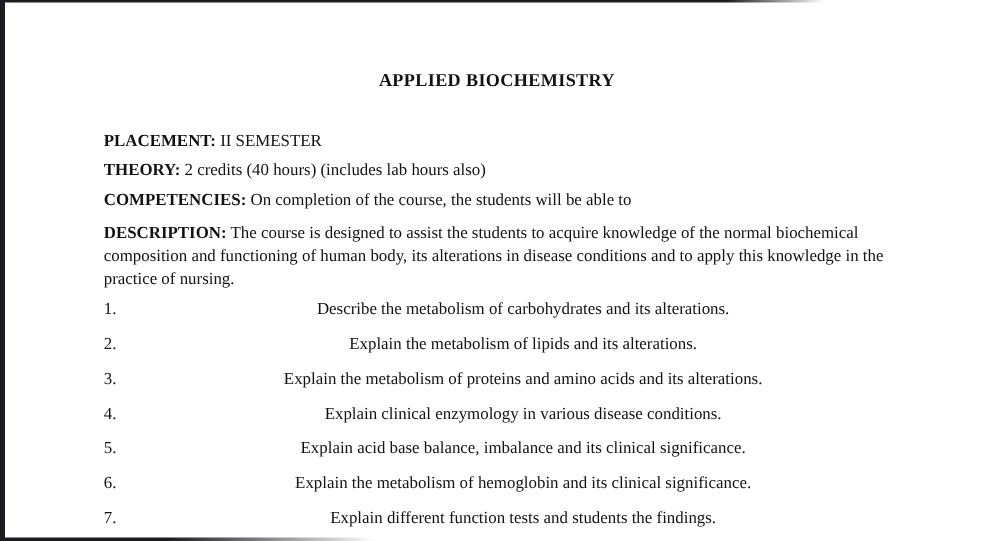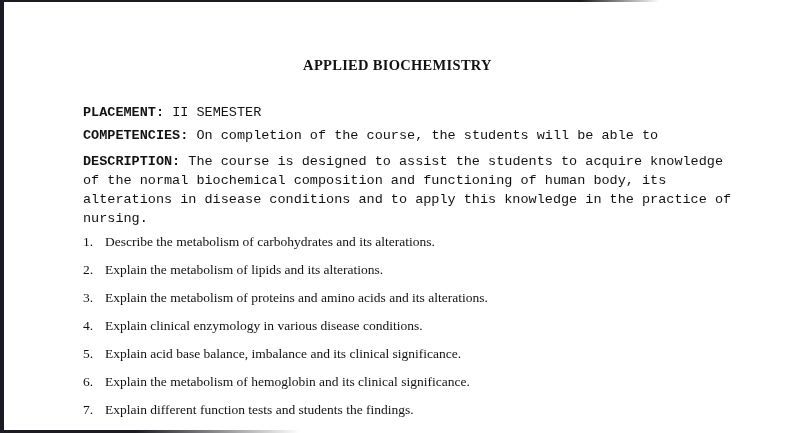--- a/index.html
+++ b/index.html
@@ -53,21 +53,20 @@
     font-weight: bold;
     text-align: center;
     letter-spacing: 0.3px;
     margin: 0 0 30px 0;
     transform: translateX(-10px);
   }
   .line {
     font-size: 13.5px;
     line-height: 1.4;
     margin: 0 0 4.5px 0;
-    font-family: Liberation Mono, monospace;
   }
   .line b {
     font-weight: bold;
   }
   .line.competencies-line {
     margin-bottom: 7px;
   }
   .competency-list {
     list-style: none;
     margin: 0;
@@ -78,37 +77,39 @@
     font-size: 13.5px;
     line-height: 1.4;
     margin: 0 0 9px 0;
   }
   .competency-list .num {
     width: 22px;
     flex: 0 0 22px;
   }
   .competency-list .txt {
     flex: 1;
+    text-align: center;
   }
 </style>
 </head>
 <body>
 
 <div class="page">
 
   <div class="edge-left"></div>
   <div class="edge-top"></div>
   <div class="edge-bottom"></div>
 
   <div class="content">
 
     <h1 class="title">APPLIED BIOCHEMISTRY</h1>
 
     <p class="line"><b>PLACEMENT:</b> <span>II SEMESTER</span></p>
 
+    <p class="line"><b>THEORY:</b> <span>2 credits (40 hours) (includes lab hours also)</span></p>
 
     <p class="line competencies-line"><b>COMPETENCIES:</b> <span>On completion of the course, the students will be able to</span></p>
 
     <p class="line"><b>DESCRIPTION:</b> <span>The course is designed to assist the students to acquire knowledge of the normal biochemical composition and functioning of human body, its alterations in disease conditions and to apply this knowledge in the practice of nursing.</span></p>
 
     <ol class="competency-list">
       <li>
           <span class="num">1.</span>
           <span class="txt">Describe the metabolism of carbohydrates and its alterations.</span>
         </li>

